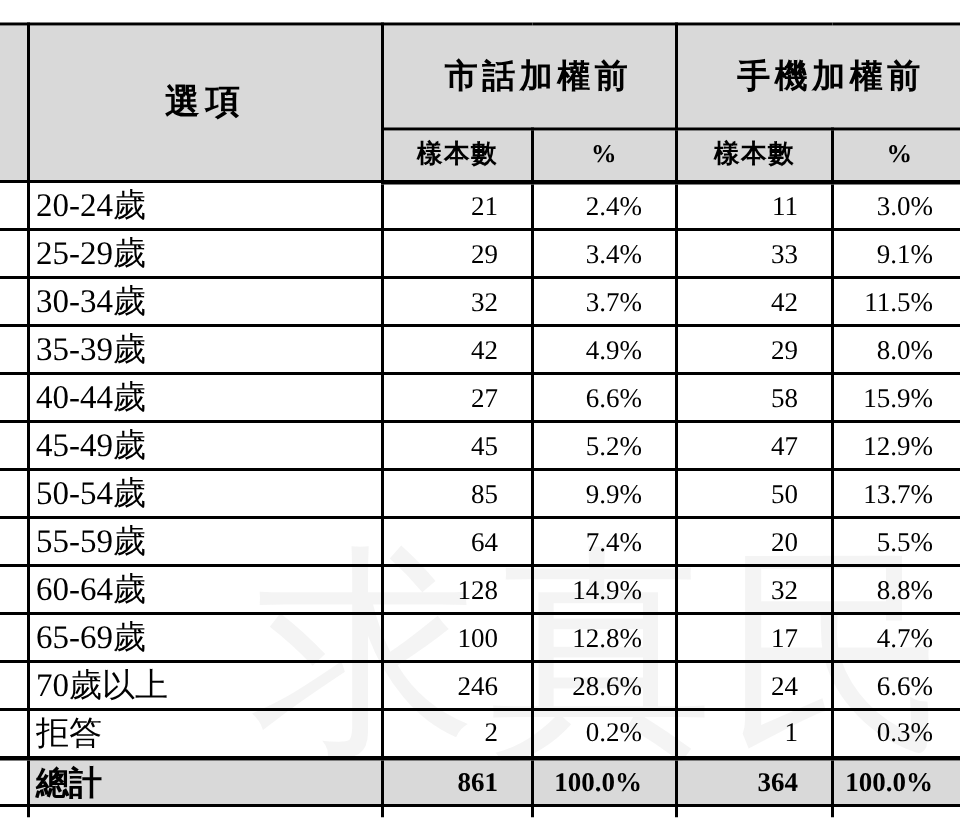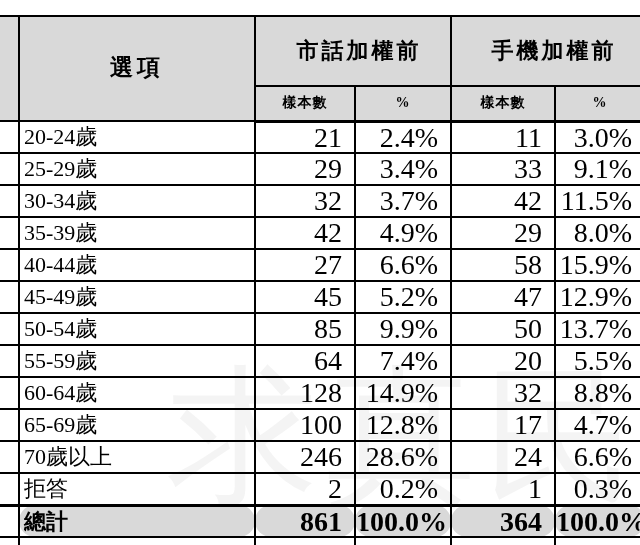--- a/index.html
+++ b/index.html
@@ -45,30 +45,30 @@
   }
   
   .stats-table th.stub, .stats-table td.stub { border-left: none; }
   
   .stats-table thead th { background: var(--header-bg, #d9d9d9); font-weight: bold; }
   tr.h1 { height: 70px; }
   tr.h2 { height: 35px; }
   tr.h2 th { border-bottom-width: 3px; }
   th.opt-header { font-size: 23px; letter-spacing: 4px; text-align: center; }
   th.group-header { font-size: 22px; letter-spacing: 3px; text-align: center; padding-left: 12px; }
-  th.sub-header { font-size: 14px; letter-spacing: 1px; text-align: center; }
+  th.sub-header { font-size: 17px; letter-spacing: 1px; text-align: center; }
   
   tr.data-row { height: 32px; background: transparent; }
   tr.data-row td { background: transparent; }
   td.label-cell { font-size: 22px; text-align: left; padding-left: 4px; }
-  td.num-cell { font-size: 28px; text-align: right; padding-right: 12px; }
+  td.num-cell { font-size: 18px; text-align: right; padding-right: 22px; }
   
   tr.total-row { height: 32px; }
   tr.total-row td { border-top-width: 3px; font-weight: bold; }
-  tr.total-row td:not(.stub) { background: var(--total-bg, #d9d9d9); border-radius: 16px; }
+  tr.total-row td:not(.stub) { background: var(--total-bg, #d9d9d9); }
   tr.total-row td.label-cell { font-size: 22px; }
   
   tr.sliver-row { height: 14px; }
   tr.sliver-row td { background: #ffffff; border-bottom: none; }
 </style>
 </head>
 <body>
 
 <div class="page" style="--header-bg: #d9d9d9; --total-bg: #d9d9d9; --border: #000000; color: rgb(0, 0, 0);">
 

